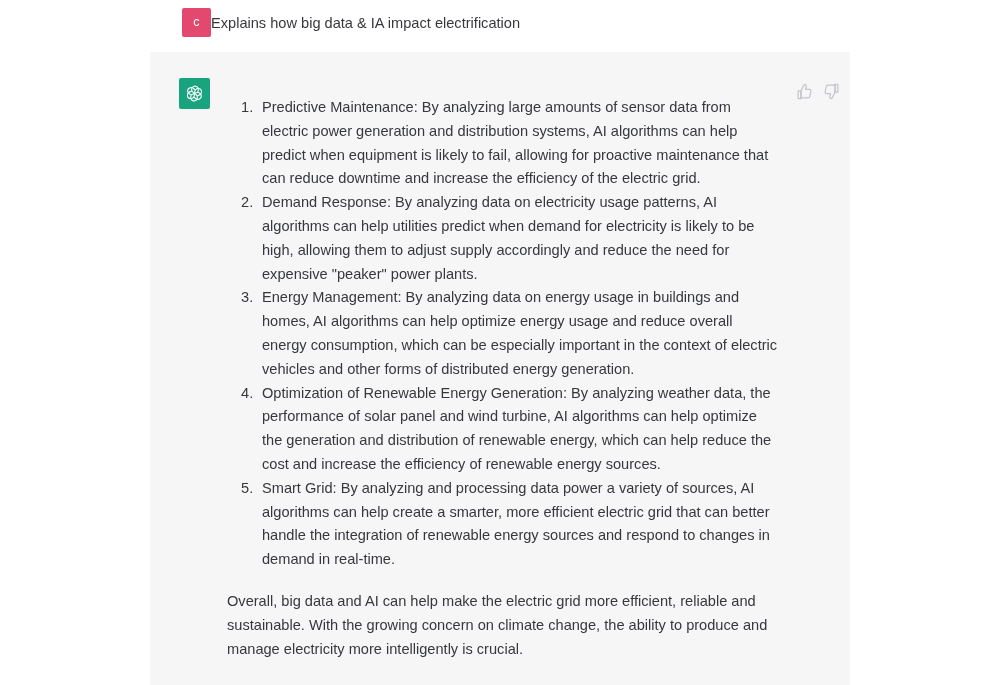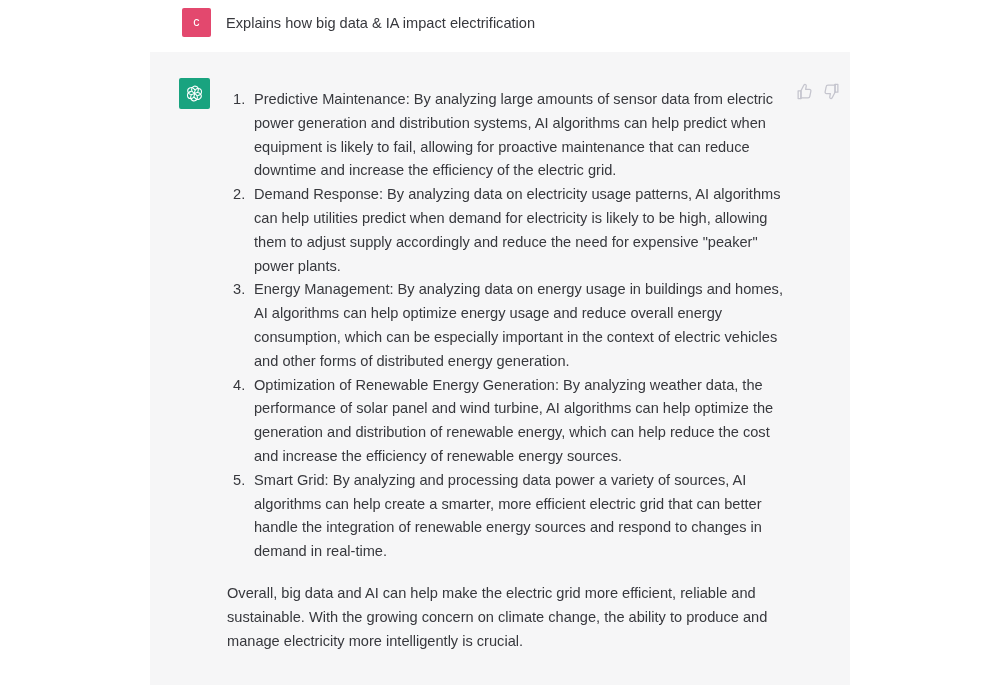--- a/index.html
+++ b/index.html
@@ -41,21 +41,21 @@
     border-radius: 2px;
     color: #ffffff;
     font-size: 12.5px;
     line-height: 29px;
     text-align: center;
     font-family: "Liberation Sans", sans-serif;
     letter-spacing: 0.2px;
   }
   .user-text {
     position: absolute;
-    left: 226px;
+    left: 211px;
     top: 13px;
     width: 600px;
     font-size: 14.6px;
     color: #37383d;
     line-height: 20px;
     white-space: nowrap;
   }
 
   
   .assistant-turn {
@@ -107,21 +107,21 @@
     font-size: 14.6px;
     line-height: 23.8px;
   }
   .assistant-body p {
     margin: 0;
   }
   .para-intro { margin-bottom: 18px !important; }
   .para-outro { margin-top: 18px !important; }
 
   ol.answer-list {
-    margin: 4px;
+    margin: 12px;
     padding: 0;
     list-style: none;
     counter-reset: ansitem;
   }
   ol.answer-list > li {
     position: relative;
     padding-left: 23px;
     counter-increment: ansitem;
   }
   ol.answer-list > li::before {

